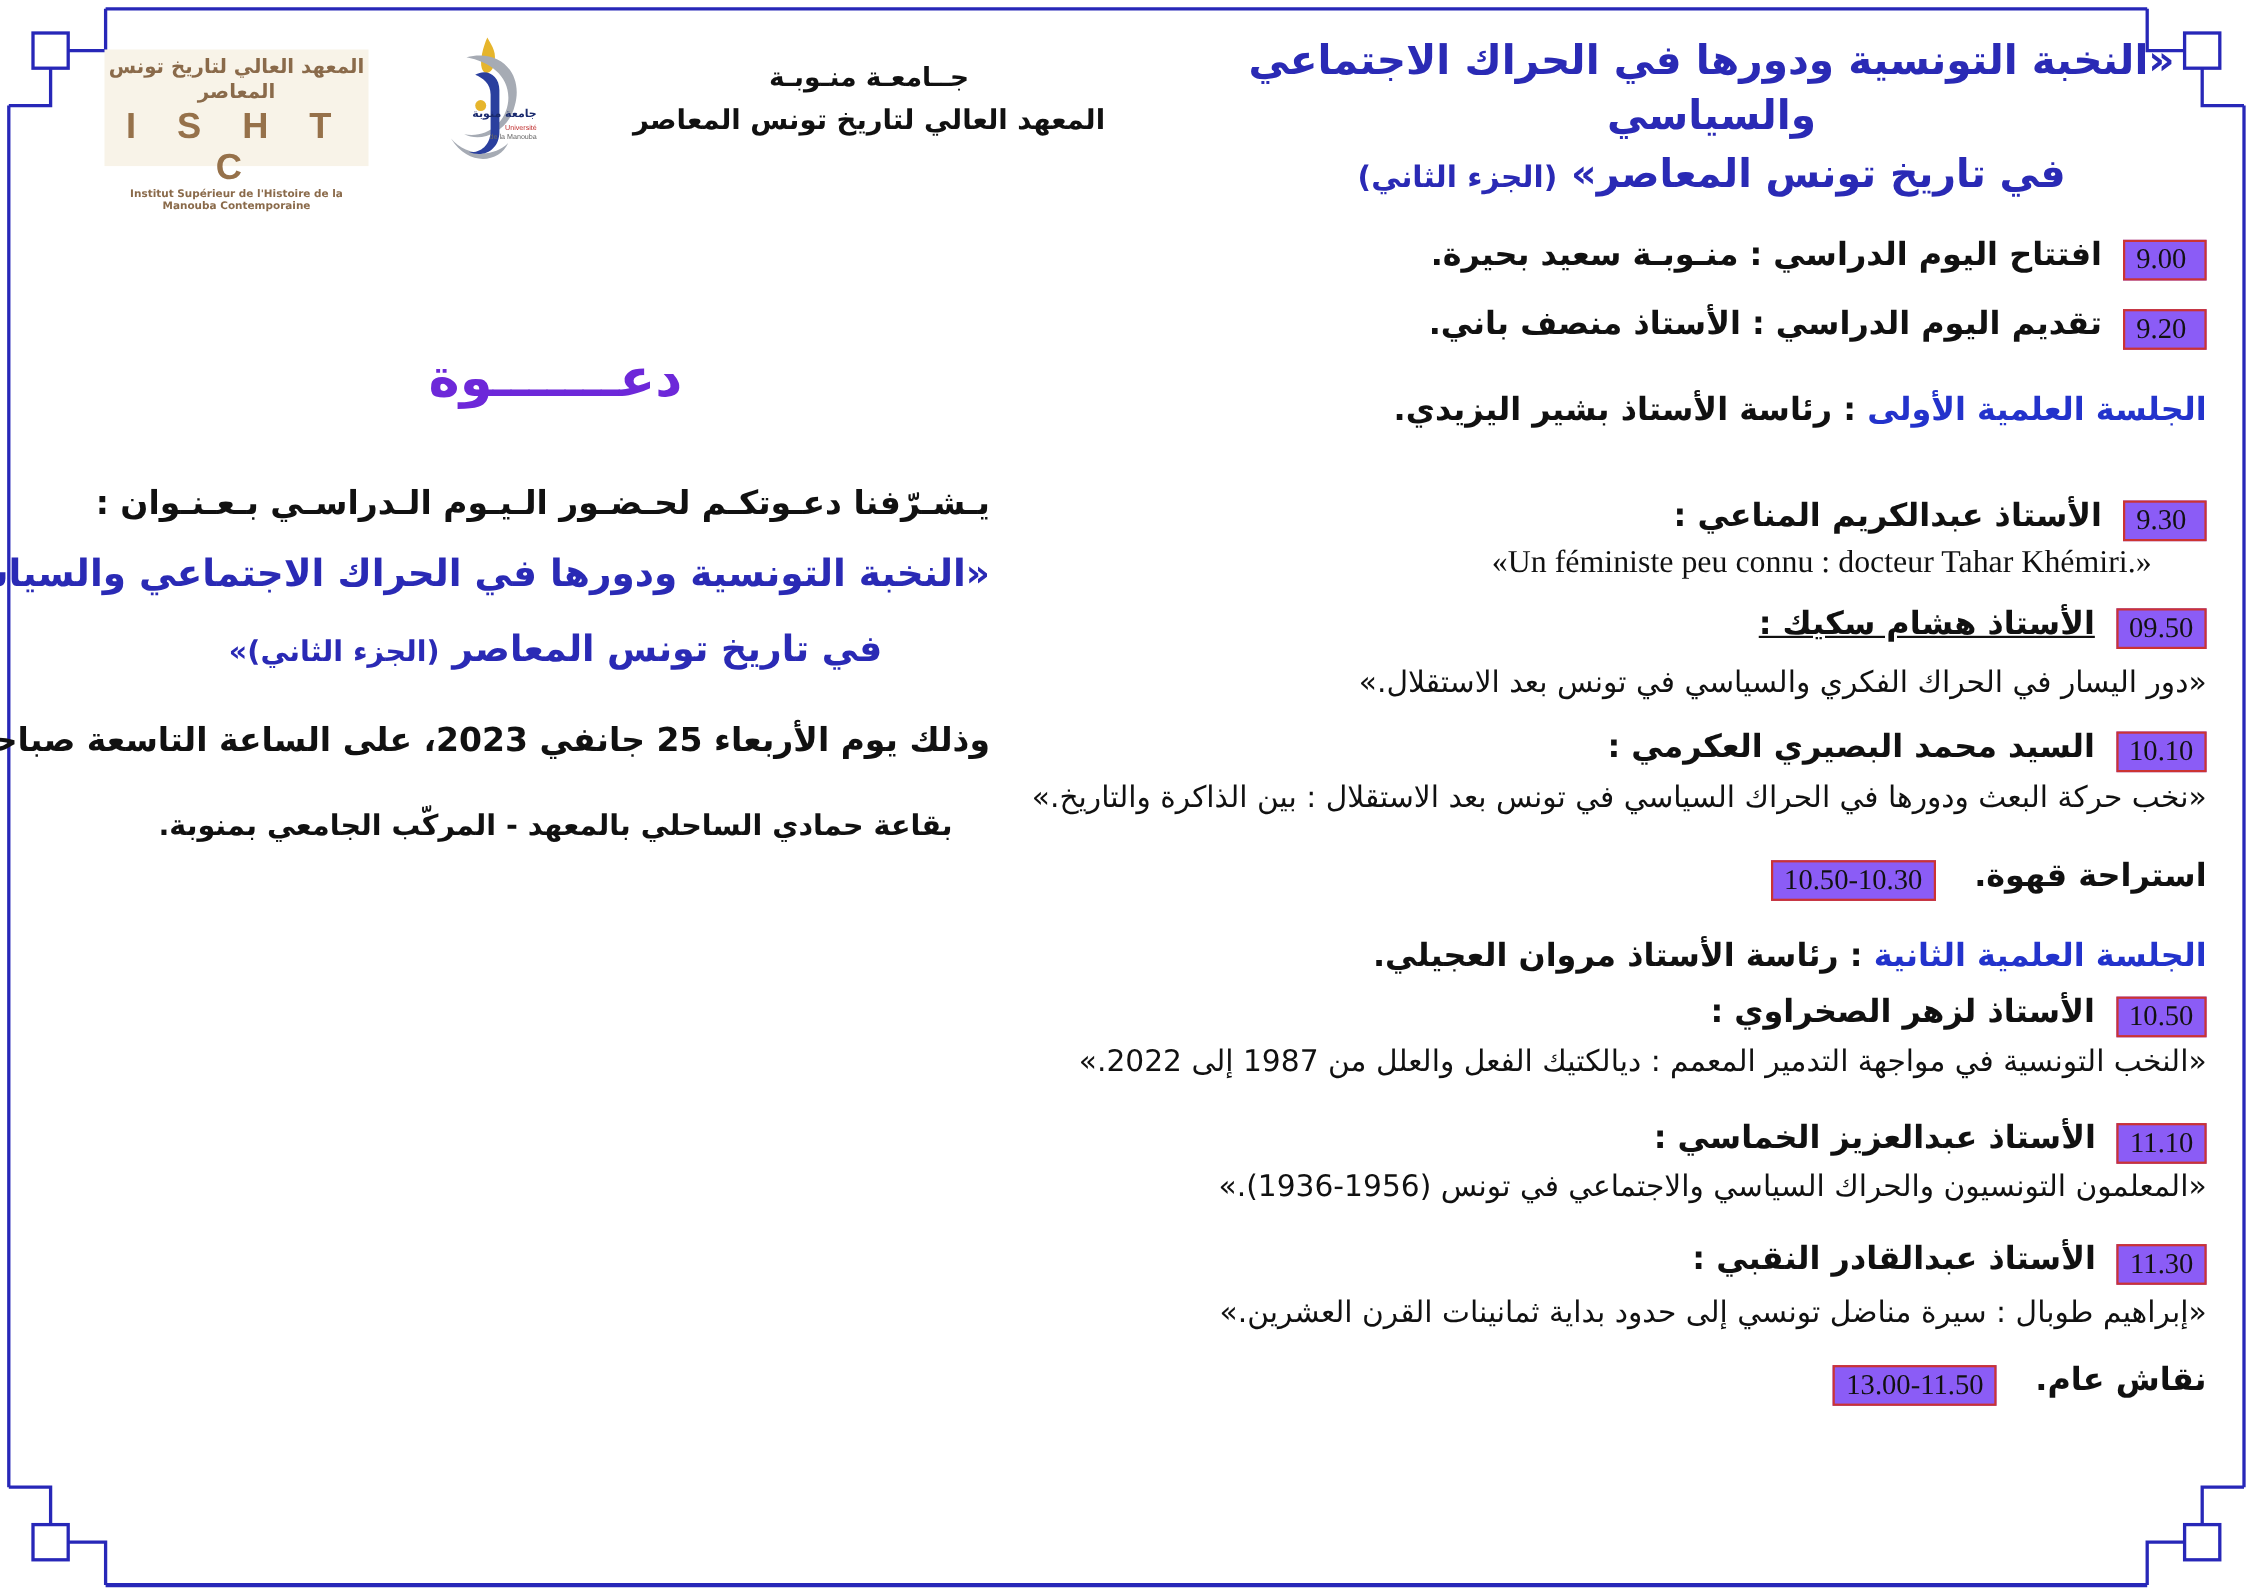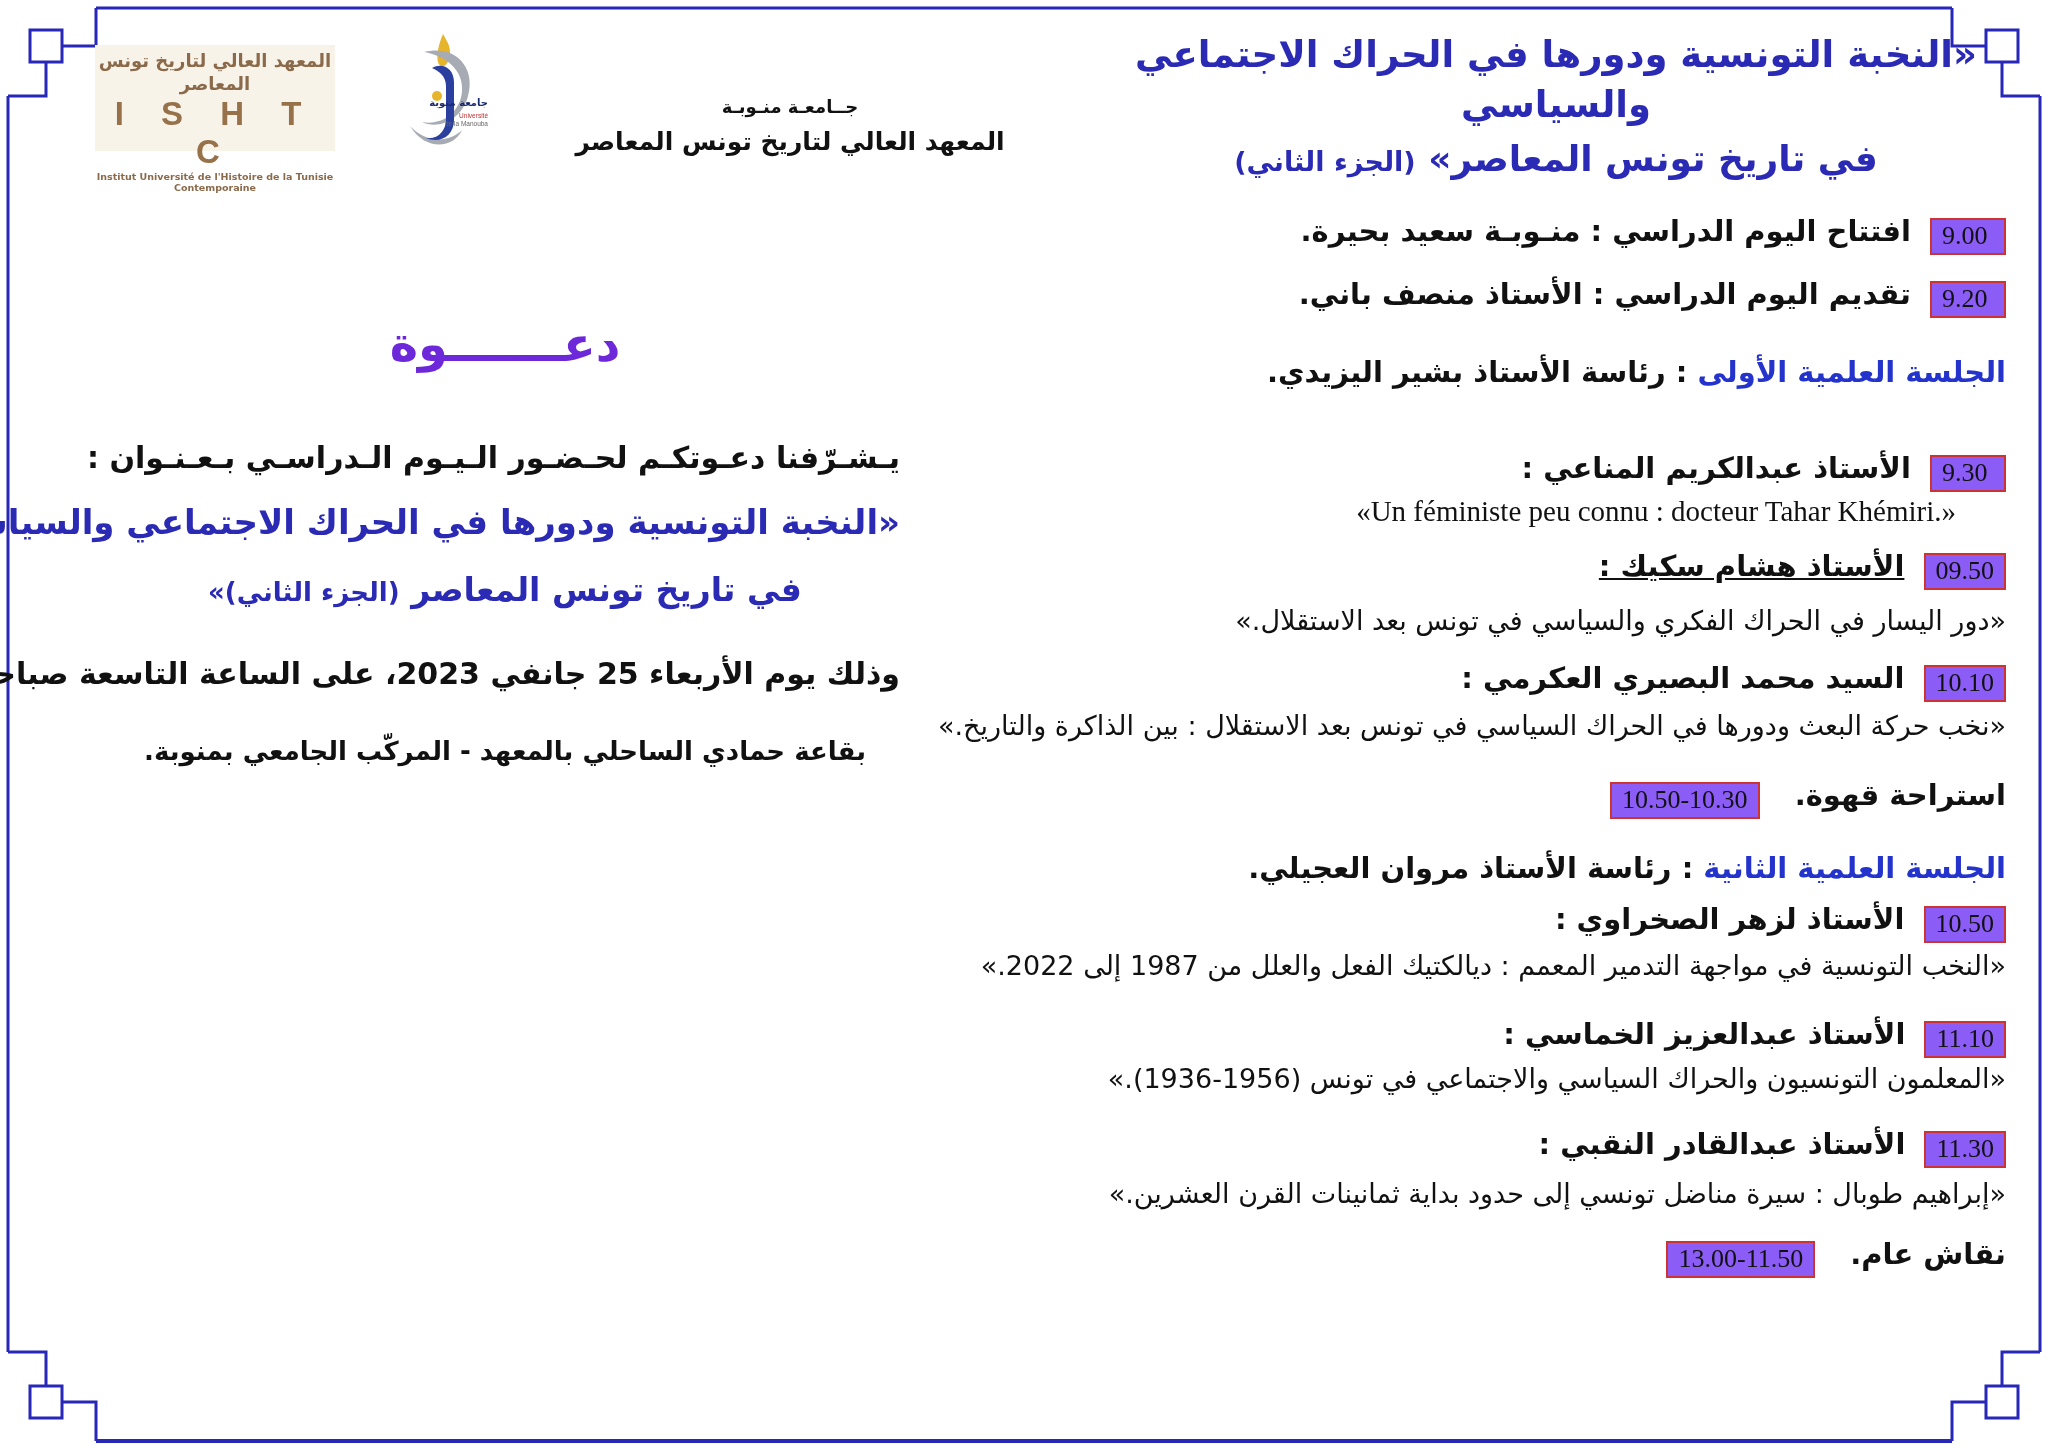--- a/index.html
+++ b/index.html
@@ -10,21 +10,21 @@
 
   
   .ishtc{left:95px;top:45px;width:240px;height:106px;background:#f8f3e8;text-align:center;
          color:#8a6a4a;padding-top:5px;box-sizing:border-box;}
   .ishtc-ar{font-size:18px;font-weight:bold;line-height:1.25;}
   .ishtc-acr{font-size:33px;font-weight:bold;letter-spacing:14px;color:#96714a;
              font-family:"Liberation Sans",sans-serif;line-height:1.15;}
   .ishtc-fr{font-size:9.5px;font-weight:bold;color:#8a6a4a;}
   .uma{left:396px;top:32px;width:96px;height:124px;}
   .hdr-center{left:570px;top:56px;width:440px;text-align:center;direction:rtl;}
-  .hdr-center .l1{font-size:18px;font-weight:bold;letter-spacing:1px;margin-top:40px;}
+  .hdr-center .l1{font-size:24px;font-weight:bold;letter-spacing:1px;}
   .hdr-center .l2{font-size:25px;font-weight:bold;margin-top:10px;}
 
   .event-title{left:1120px;top:30px;width:872px;text-align:center;direction:rtl;color:#2a2ab5;}
   .event-title .t1{font-size:37px;font-weight:bold;line-height:1.35;}
   .event-title .t2{font-size:36px;font-weight:bold;margin-top:8px;}
   .event-title .paren{font-size:27px;font-weight:bold;}
 
   
   .inv{left:110px;width:790px;text-align:center;direction:rtl;white-space:nowrap;}
   .inv-word{top:316px;font-size:48px;font-weight:bold;color:#6d28d9;letter-spacing:3px;}
@@ -79,21 +79,21 @@
     <g>
       <rect x="1986" y="1386" width="32" height="32"></rect>
         <path d="M1952,1441 V1402 H1986"></path>
         <path d="M2040,1352 H2002 V1386"></path>
     </g>
   </svg>
 
   <div class="abs ishtc">
     <div class="ishtc-ar">المعهد العالي لتاريخ تونس المعاصر</div>
     <div class="ishtc-acr">I S H T C</div>
-    <div class="ishtc-fr">Institut Université de l'Histoire de la Tunisie Contemporaine</div>
+    <div class="ishtc-fr">Institut Supérieur de l'Histoire de la Manouba Contemporaine</div>
   </div>
 
   <div class="abs uma">
     <svg width="96" height="124" viewBox="0 0 96 124">
       <path d="M47,2 C52,11 56,16 53,27 C51,35 44,37 42,30 C40,23 43,11 47,2 Z" fill="#e6b52c"></path>
       <path d="M28,20 C60,12 80,36 72,64 C66,88 42,98 26,90 C46,94 64,80 66,60 C68,38 50,24 28,20 Z" fill="#a6abb4"></path>
       <path d="M14,94 C28,110 52,112 66,98 C58,116 30,120 14,94 Z" fill="#a6abb4"></path>
       <path d="M36,36 C46,30 58,36 58,50 L58,88 C58,104 44,112 30,106 C42,108 50,98 50,88 L50,54 C50,44 43,39 36,36 Z" fill="#2a3f9e"></path>
       <circle cx="41" cy="64" r="5" fill="#e6b52c"></circle>
       <text x="92" y="74" font-size="10" font-weight="bold" fill="#1a2a6e" text-anchor="end" font-family="DejaVu Sans">جامعة منوبة</text>

